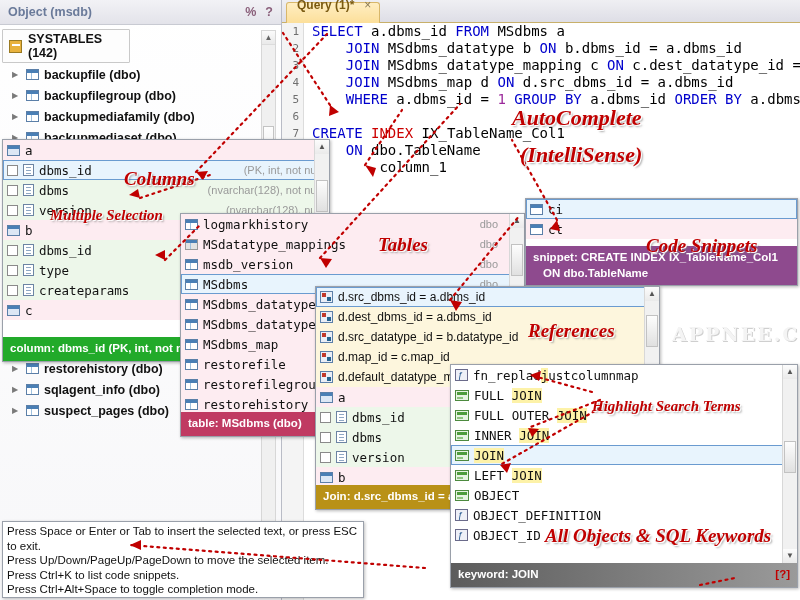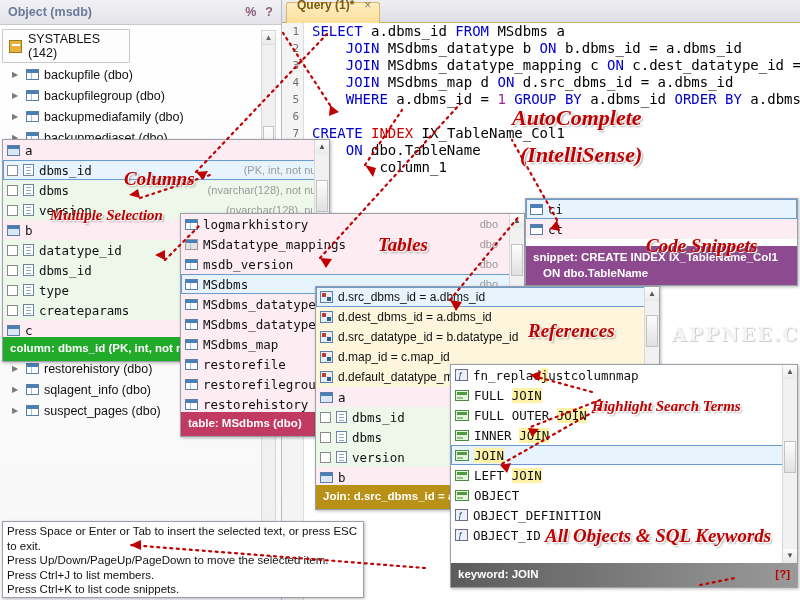--- a/index.html
+++ b/index.html
@@ -42,21 +42,21 @@
   }
   .ico-table:after {
     content:""; position:absolute; left:4px; top:3px; bottom:0; width:1px;
     background:#9fc0de;
   }
   .ico-sys {
     width:13px; height:13px; background:#e8b23d;
     border:1px solid #9a7a22; position:relative; flex:none;
   }
   .ico-sys:after { content:""; position:absolute; left:2px; top:3px; width:8px; height:2px; background:#fff; }
-  .obj-label { font-size:12.5px; color:#111; }
+  .obj-label { font-size:12.5px; color:#111;font-weight:bold; }
   .obj-scroll {
     position:absolute; right:5px; top:30px; width:15px; bottom:42px;
     background:#f0f0f0; border:1px solid #d7d7d7;
   }
   .obj-scroll .up { position:absolute; top:0; left:0; right:0; height:14px;
     background:linear-gradient(#fbfbfb,#e9e9e9); border-bottom:1px solid #dcdcdc;
     color:#666; font-size:8px; text-align:center; line-height:14px; }
   .obj-scroll .thumb { position:absolute; top:95px; left:1px; right:1px; height:52px;
     background:linear-gradient(#fdfdfd,#e2e2e2); border:1px solid #c3c3c3; }
 
@@ -328,25 +328,20 @@
           <span>version</span>
           <span class="meta">(nvarchar(128), null)</span>
         </div>
         <div class="prow pink">
           <span class="ico-grp"></span>
           <span>b</span>
         </div>
         <div class="prow green">
           <span class="cb"></span>
           <span class="ico-col"></span>
-          <span>datatype_id</span>
-        </div>
-        <div class="prow green">
-          <span class="cb"></span>
-          <span class="ico-col"></span>
           <span>dbms_id</span>
         </div>
         <div class="prow green">
           <span class="cb"></span>
           <span class="ico-col"></span>
           <span>type</span>
         </div>
         <div class="prow green">
           <span class="cb"></span>
           <span class="ico-col"></span>
@@ -538,21 +533,20 @@
       <div class="ar">▲</div>
       <div class="th" style="top:76px;"></div>
       <div class="ar dn">▼</div>
     </div>
   </div>
 
   <div class="helpbox">
     <div id="helplines">
         <div>Press Space or Enter or Tab to insert the selected text, or press ESC to exit.</div>
         <div>Press Up/Down/PageUp/PageDown to move the selected item.</div>
-        <div>Press Ctrl+J to list members.</div>
         <div>Press Ctrl+K to list code snippets.</div>
         <div>Press Ctrl+Alt+Space to toggle completion mode.</div>
       </div>
   </div>
 
   <svg class="arrows">
     <g stroke="#c00000" stroke-width="2.2" fill="none" stroke-dasharray="2,4.5" stroke-linecap="round">
       <path d="M196,172 L327,34"></path>
       <path d="M330,105 L283,33"></path>
       <path d="M365,165 L402,110"></path>

